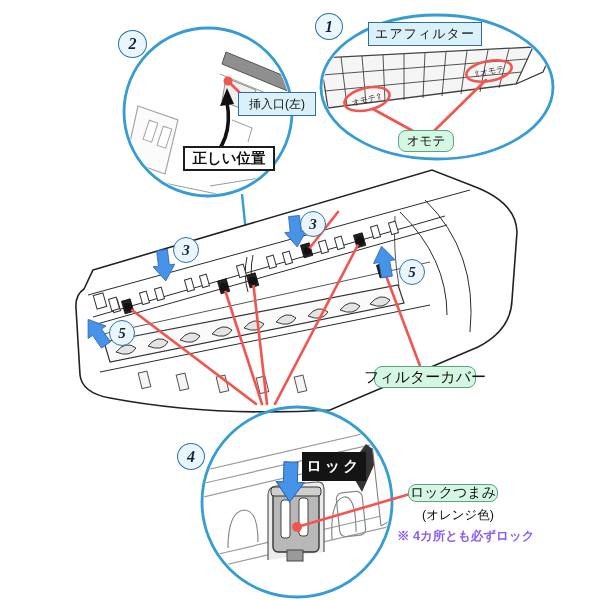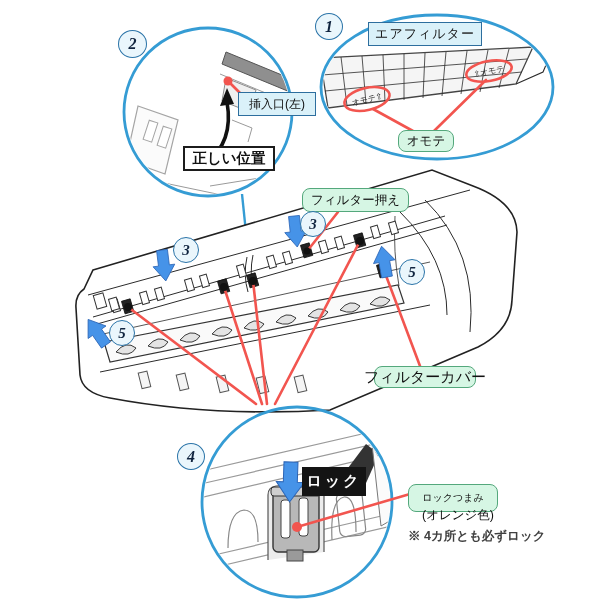--- a/index.html
+++ b/index.html
@@ -8,21 +8,21 @@
   #art{position:absolute;left:0;top:0;}
   .lbl{position:absolute;display:flex;align-items:center;justify-content:center;
        box-sizing:border-box;color:#111;white-space:nowrap;z-index:5;}
   .cyan{background:#daf1f9;border:1.6px solid #2d6e9e;border-radius:0;}
   .mint{background:#d6f6e4;border:1.6px solid #54a87c;border-radius:8px;}
   .whitebox{background:#ffffff;border:2px solid #1c1c1c;font-weight:bold;}
   .blackbox{background:#141414;color:#fff;font-weight:bold;letter-spacing:3px;}
   .circnum{position:absolute;border:1.7px solid #2b74a8;background:#eaf6fc;color:#10243f;
            border-radius:50%;display:flex;align-items:center;justify-content:center;
            font-family:"Liberation Serif",serif;font-style:italic;font-weight:bold;z-index:6;}
-  .note{position:absolute;color:#404040;font-weight:bold;line-height:17px;z-index:5;margin-left:11px;}
+  .note{position:absolute;color:#8b5cf6;font-weight:bold;line-height:17px;z-index:5;}
   .plaintext{position:absolute;color:#111;z-index:5;text-align:right;}
   .ln{fill:none;stroke:#2b2b2b;}
   .lt{fill:none;stroke:#9a9a9a;}
   .rl{fill:none;stroke:#f2554f;stroke-width:2.6;stroke-linecap:round;}
   .co{fill:none;stroke:#359cd4;stroke-width:2.8;}
   .arr{fill:#4693e8;stroke:#2a63b5;stroke-width:1;}
 </style>
 </head>
 <body>
 
@@ -193,21 +193,20 @@
   <div class="circnum" style="left:173px;top:237px;width:24px;height:24px;font-size:15px;">3</div>
   <div class="circnum" style="left:300px;top:211px;width:24px;height:24px;font-size:15px;">3</div>
   <div class="circnum" style="left:109px;top:320px;width:24px;height:24px;font-size:15px;">5</div>
   <div class="circnum" style="left:399px;top:259px;width:24px;height:24px;font-size:15px;">5</div>
   <div class="circnum" style="left:177px;top:443px;width:26px;height:25px;font-size:16px;">4</div>
 
   <div class="lbl cyan" style="left:368px;top:22px;width:114px;height:24px;font-size:13px;letter-spacing:1px;">エアフィルター</div>
   <div class="lbl whitebox" style="left:183px;top:146px;width:92px;height:25px;font-size:14.5px;">正しい位置</div>
   <div class="lbl cyan" style="left:238px;top:92px;width:78px;height:24px;font-size:12px;">挿入口(左)</div>
   <div class="lbl mint" style="left:398px;top:130px;width:56px;height:22px;font-size:12.5px;">オモテ</div>
-  <div class="lbl mint" style="left:302px;top:188px;width:107px;height:24px;font-size:12.5px;">フィルター押え</div>
   <div class="lbl mint" style="left:374px;top:366px;width:102px;height:22px;font-size:15px;">フィルターカバー</div>
-  <div class="lbl blackbox" style="left:302px;top:467px;width:64px;height:29px;font-size:15px;">ロック</div>
-  <div class="lbl mint" style="left:408px;top:484px;width:90px;height:28px;font-size:10px;">ロックつまみ</div>
+  <div class="lbl blackbox" style="left:302px;top:452px;width:64px;height:29px;font-size:15px;">ロック</div>
+  <div class="lbl mint" style="left:408px;top:484px;width:90px;height:18px;font-size:14px;">ロックつまみ</div>
   <div class="plaintext" style="left:422px;top:507px;font-size:12.5px;">(オレンジ色)</div>
   <div class="note" style="left:397px;top:528px;font-size:12.5px;">
     <div>※ 4カ所とも必ずロック</div>
   </div>
 </div>
 
 </body></html>

